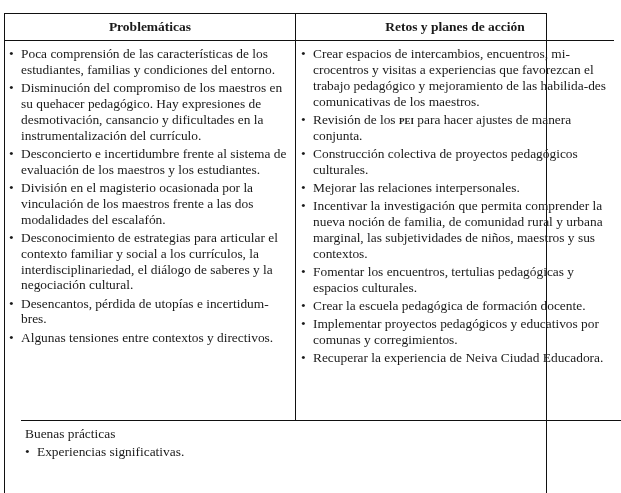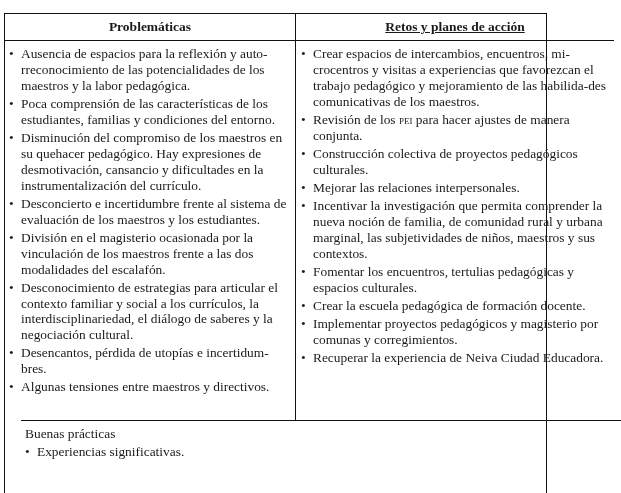--- a/index.html
+++ b/index.html
@@ -3,62 +3,61 @@
   <meta charset="utf-8">
   <style>
     html, body { margin: 0; padding: 0; background: #ffffff; }
     body { width: 621px; height: 493px; position: relative; overflow: hidden;
       font-family: "Liberation Serif", "DejaVu Serif", serif; color: #1a1a1a; }
     .table { position: absolute; left: 4px; top: 5px; width: 543px; height: 482px;
       border: 1.5px solid #111; box-sizing: border-box; margin-top: 8px; }
     .hdr { position: absolute; top: 0; height: 27px; display: flex; align-items: center;
       justify-content: center; font-weight: bold; font-size: 13.5px; border-bottom: 1.5px solid #111; box-sizing: border-box; }
     .hdr.left { left: 0; width: 291px; border-right: 1.5px solid #111; }
-    .hdr.right { left: 291px; width: 318px; text-decoration: underline; }
+    .hdr.right { left: 291px; width: 318px; }
     .col { position: absolute; top: 27px; box-sizing: border-box; font-size: 13.4px; line-height: 15.9px; }
     .col.left { left: 0; width: 291px; height: 379px; border-right: 1.5px solid #111; padding: 5px 4px 0 4px; }
     .col.right { left: 291px; width: 318px; height: 379px; padding: 5px 8px 0 5px; }
     .bottom { position: absolute; left: 16px; top: 406px; width: 609px; border-top: 1.5px solid #111;
       box-sizing: border-box; padding: 4px 4px 0 4px; font-size: 13.4px; line-height: 17.6px; }
     ul { list-style: none; margin: 0; padding: 0; }
     li { position: relative; padding-left: 12px; margin-bottom: 2.2px; }
     li::before { content: "\2022"; position: absolute; left: 0; top: 0; }
     .bottom li { margin-bottom: 0; }
-    .sc { font-variant: small-caps; text-transform: lowercase; }
+    .sc { font-variant: small-caps; text-transform: lowercase; font-weight: bold; }
   </style>
 </head>
 <body>
 
 <div class="table">
   <div class="hdr left">Problemáticas</div>
   <div class="hdr right">Retos y planes de acción</div>
 
   <div class="col left">
     <ul>
-      <li>Ausencia de espacios para la reflexión y auto-rreconocimiento de las potencialidades de los maestros y la labor pedagógica.</li>
       <li>Poca comprensión de las características de los estudiantes, familias y condiciones del entorno.</li>
       <li>Disminución del compromiso de los maestros en su quehacer pedagógico. Hay expresiones de desmotivación, cansancio y dificultades en la instrumentalización del currículo.</li>
       <li> Desconcierto e incertidumbre frente al sistema de evaluación de los maestros y los estudiantes.</li>
       <li>División en el magisterio ocasionada por la vinculación de los maestros frente a las dos modalidades del escalafón.</li>
       <li>Desconocimiento de estrategias para articular el contexto familiar y social a los currículos, la interdisciplinariedad, el diálogo de saberes y la negociación cultural.</li>
       <li>Desencantos, pérdida de utopías e incertidum-bres.</li>
-      <li>Algunas tensiones entre maestros y directivos.</li>
+      <li>Algunas tensiones entre contextos y directivos.</li>
     </ul>
   </div>
 
   <div class="col right">
     <ul>
       <li>Crear espacios de intercambios, encuentros, mi-crocentros y visitas a experiencias que favorezcan el trabajo pedagógico y mejoramiento de las habilida-des comunicativas de los maestros.</li>
       <li><span>Revisión de los </span><span class="sc">PEI</span><span> para hacer ajustes de manera conjunta.</span></li>
       <li>Construcción colectiva de proyectos pedagógicos culturales.</li>
       <li>Mejorar las relaciones interpersonales.</li>
       <li>Incentivar la investigación que permita comprender la nueva noción de familia, de comunidad rural y urbana marginal, las subjetividades de niños, maestros y sus contextos.</li>
       <li>Fomentar los encuentros, tertulias pedagógicas y espacios culturales.</li>
       <li>Crear la escuela pedagógica de formación docente.</li>
-      <li>Implementar proyectos pedagógicos y magisterio por comunas y corregimientos.</li>
+      <li>Implementar proyectos pedagógicos y educativos por comunas y corregimientos.</li>
       <li>Recuperar la experiencia de Neiva Ciudad Educadora.</li>
     </ul>
   </div>
 
   <div class="bottom">
     <div>Buenas prácticas</div>
     <ul>
       <li>Experiencias significativas.</li>
     </ul>
   </div>

